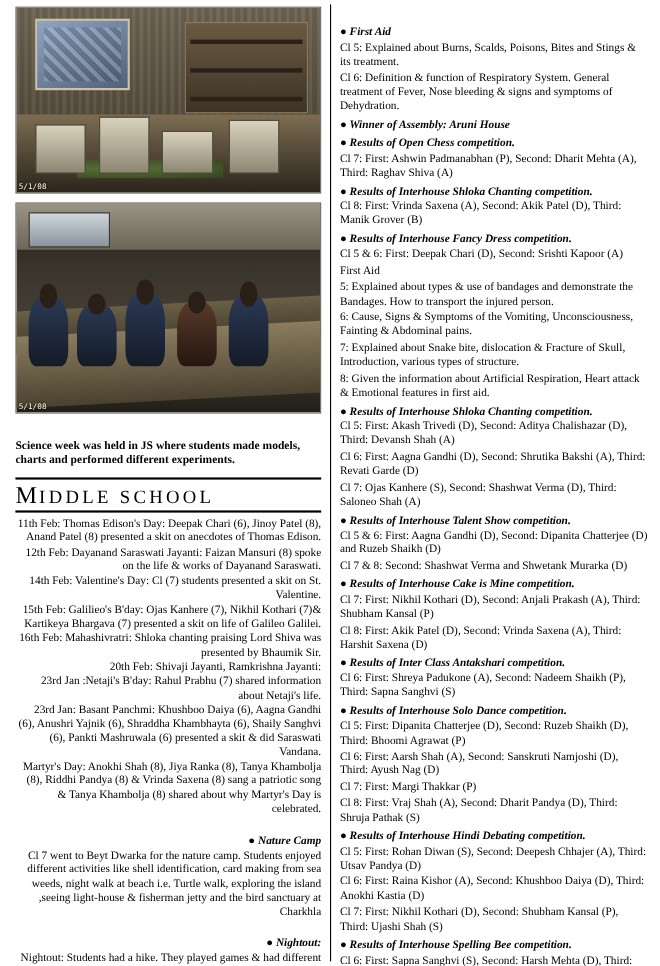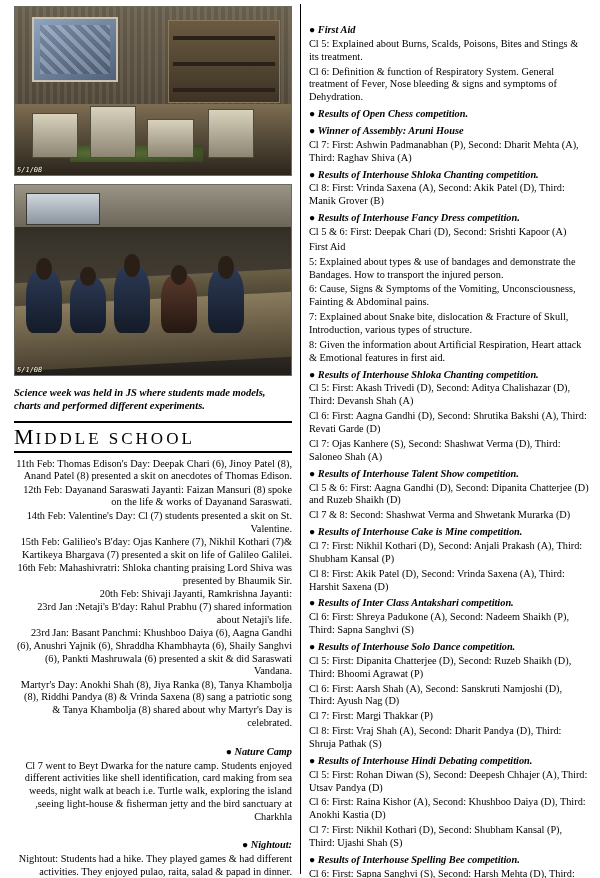--- a/index.html
+++ b/index.html
@@ -50,21 +50,20 @@
   .photo-2 { height: 190px; margin-top: 8px; }
   .photo .stamp {
     position: absolute;
     left: 2px;
     bottom: 1px;
     font-family: "DejaVu Sans Mono", monospace;
     font-size: 7px;
     color: #fffbe0;
     text-shadow: 0 0 2px #000;
     letter-spacing: 0px;
-    font-style: italic;
   }
 
   
   .p1bg {
     position: absolute; inset: 0;
     background:
       linear-gradient(180deg, #2a2620 0%, #3b342a 22%, #4a4033 48%, #2e2a22 100%);
   }
   .p1 .wall {
     position:absolute; left:0; top:0; width:100%; height:58%;
@@ -124,24 +123,23 @@
   .p2 .k1{left:4%;} .p2 .k2{left:20%;height:30%;} .p2 .k3{left:36%;height:36%;}
   .p2 .k4{left:53%;height:31%;background:linear-gradient(180deg,#5a3a2c,#241710);}
   .p2 .k5{left:70%;height:35%;}
   .p2 .head{position:absolute;top:-16%;left:28%;width:44%;height:34%;border-radius:50%;
     background:#2a1f16;}
 
   .caption {
     width: 276px;
     font-family: "Liberation Serif", serif;
     font-size: 10.5px;
-    font-style: italic;
     font-weight: bold;
     line-height: 1.22;
-    margin: 11px 0 8px 0;
+    margin: 24px 0 8px 0;
   }
 
   
   .ms-banner {
     border-top: 2px solid #000;
     border-bottom: 2px solid #000;
     padding: 2px 0 3px 0;
     margin-bottom: 5px;
     width: 278px;
   }
@@ -271,26 +269,26 @@
 
     <div class="rhead">
       <span class="dot">●</span>
       <span>First Aid</span>
     </div>
     <p class="rpara">Cl 5: Explained about Burns, Scalds, Poisons, Bites and Stings &amp; its treatment.</p>
     <p class="rpara">Cl  6: Definition &amp; function of Respiratory System. General treatment of Fever, Nose bleeding &amp; signs and symptoms of Dehydration.</p>
 
     <div class="rhead">
       <span class="dot">●</span>
+      <span>Winner of Assembly: Aruni House</span>
+    </div>
+
+    <div class="rhead">
+      <span class="dot">●</span>
       <span>Results of Open Chess competition.</span>
-    </div>
-
-    <div class="rhead">
-      <span class="dot">●</span>
-      <span>Winner of Assembly: Aruni House</span>
     </div>
     <p class="rpara">Cl 7: First: Ashwin Padmanabhan (P), Second: Dharit Mehta (A), Third: Raghav Shiva (A)</p>
 
     <div class="rhead">
       <span class="dot">●</span>
       <span>Results of Interhouse Shloka Chanting competition.</span>
     </div>
     <p class="rpara">Cl 8: First: Vrinda Saxena (A), Second: Akik Patel (D), Third: Manik Grover (B)</p>
 
     <div class="rhead">

